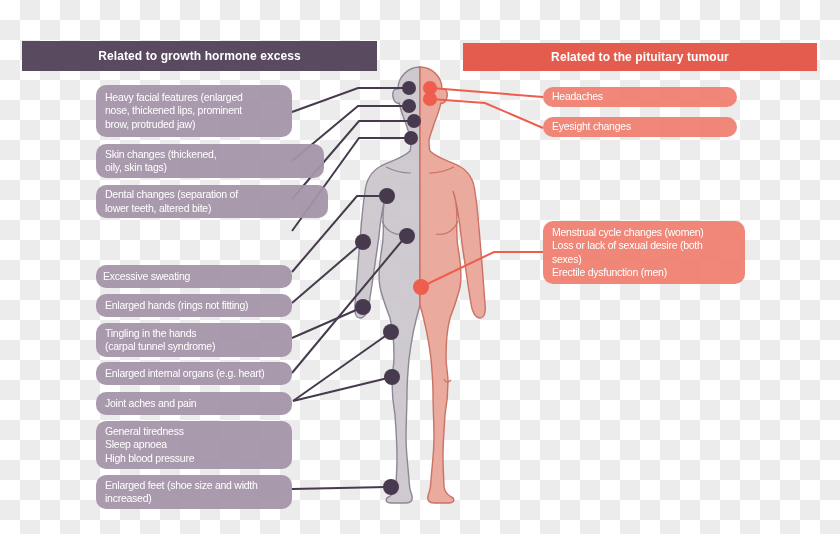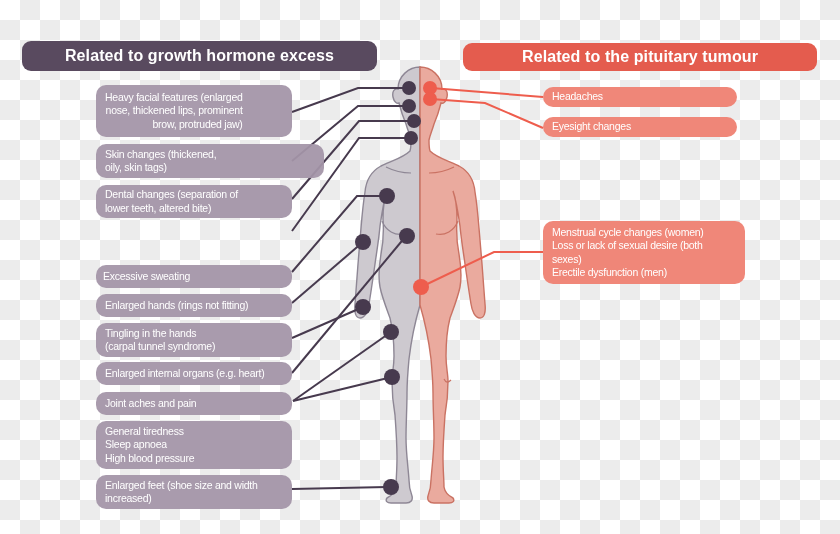--- a/index.html
+++ b/index.html
@@ -16,21 +16,21 @@
   .body-left{fill:rgba(203,199,206,.95);stroke:#8e8795;stroke-width:1.4;}
   .body-right{fill:rgba(233,167,154,.96);stroke:#ca7263;stroke-width:1.4;}
   .detail-left{fill:none;stroke:#8e8795;stroke-width:1.2;}
   .detail-right{fill:none;stroke:#ca7263;stroke-width:1.2;}
   .pline{fill:none;stroke:#473a4e;stroke-width:2;}
   .rline{fill:none;stroke:#ee5d4d;stroke-width:2;}
   .pdot{fill:#473a4e;}
   .rdot{fill:#ee5d4d;}
   .hdr{
     position:absolute;display:flex;align-items:center;justify-content:center;
-    border-radius:9px;color:#ffffff;font-weight:bold;font-size:16px;
+    border-radius:0;color:#ffffff;font-weight:bold;font-size:12px;
     letter-spacing:.1px;
   }
   .hdr-purple{background:#594a5f;}
   .hdr-red{background:#e45c4e;}
   .lbl{
     position:absolute;display:flex;align-items:center;
     border-radius:10px;color:#ffffff;
     font-size:10.5px;line-height:13.5px;letter-spacing:-.25px;
     padding:0 9px;white-space:pre;box-sizing:border-box;
   }
@@ -128,26 +128,26 @@
     <g>
       <circle class="rdot" cx="430" cy="88" r="7"></circle>
       <circle class="rdot" cx="430" cy="99" r="7"></circle>
       <circle class="rdot" cx="421" cy="287" r="8"></circle>
     </g>
   </svg>
 
   <div class="hdr hdr-purple" style="left:22px;top:41px;width:355px;height:30px;">Related to growth hormone excess</div>
   <div class="hdr hdr-red" style="left:463px;top:43px;width:354px;height:28px;">Related to the pituitary tumour</div>
 
-  <div class="lbl lbl-purple" style="left:96px;top:85px;width:196px;height:52px;text-align:right;">Heavy facial features (enlarged
+  <div class="lbl lbl-purple" style="left:96px;top:85px;width:196px;height:52px;">Heavy facial features (enlarged
 nose, thickened lips, prominent
 brow, protruded jaw)</div>
   <div class="lbl lbl-purple" style="left:96px;top:144px;width:228px;height:34px;">Skin changes (thickened,
 oily, skin tags)</div>
-  <div class="lbl lbl-purple" style="left:96px;top:185px;width:196px;height:33px;">Dental changes (separation of
+  <div class="lbl lbl-purple" style="left:96px;top:185px;width:232px;height:33px;">Dental changes (separation of
 lower teeth, altered bite)</div>
   <div class="lbl lbl-purple" style="left:96px;top:265px;width:196px;height:23px;padding-left:7px;">Excessive sweating</div>
   <div class="lbl lbl-purple" style="left:96px;top:294px;width:196px;height:23px;">Enlarged hands (rings not fitting)</div>
   <div class="lbl lbl-purple" style="left:96px;top:323px;width:196px;height:34px;">Tingling in the hands
 (carpal tunnel syndrome)</div>
   <div class="lbl lbl-purple" style="left:96px;top:362px;width:196px;height:23px;">Enlarged internal organs (e.g. heart)</div>
   <div class="lbl lbl-purple" style="left:96px;top:392px;width:196px;height:23px;">Joint aches and pain</div>
   <div class="lbl lbl-purple" style="left:96px;top:421px;width:196px;height:48px;">General tiredness
 Sleep apnoea
 High blood pressure</div>

